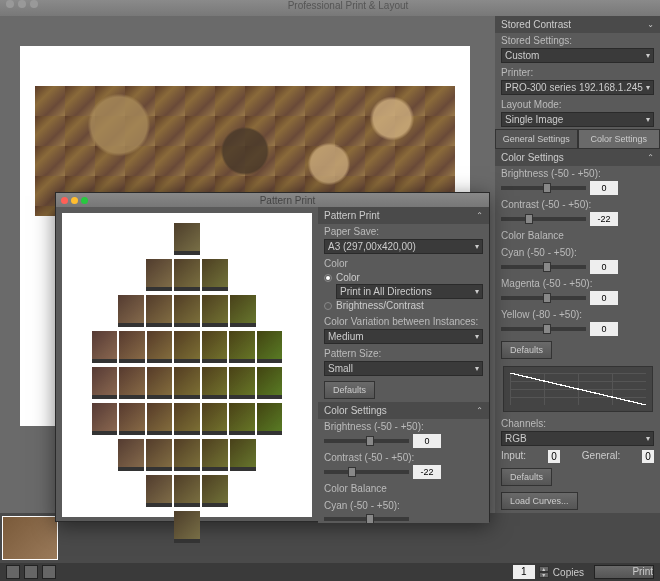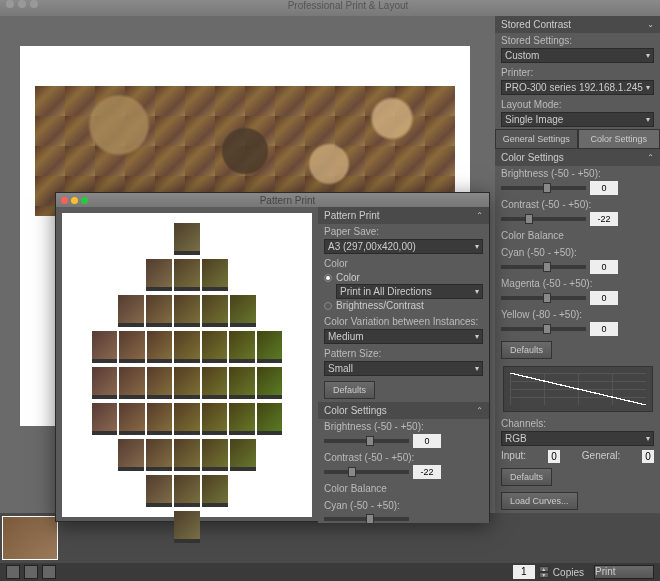--- a/index.html
+++ b/index.html
@@ -35,21 +35,21 @@
 .io-val{width:24px;height:13px;background:#eee;color:#000;text-align:center;line-height:13px}
 .thumbstrip{position:absolute;left:0;bottom:18px;height:50px;right:0;background:#4a4a4a;display:flex;align-items:center;padding:2px}
 .thumb{width:56px;height:44px;background:linear-gradient(135deg,#7a5a3a,#9a7a5a);border:1px solid #fff;position:relative}
 .thumb-lbl{position:absolute;bottom:-12px;left:0;font-size:8px;color:#ccc}
 .footer{position:absolute;bottom:0;left:0;right:0;height:18px;background:#3a3a3a;display:flex;align-items:center;padding:0 6px;gap:4px}
 .ficon{width:14px;height:14px;background:#666;border:1px solid #222}
 .copies{margin-left:auto;display:flex;align-items:center;gap:4px}
 .copies-val{width:22px;height:14px;background:#eee;color:#000;text-align:center;line-height:14px}
 .spin{display:flex;flex-direction:column}
 .spin span{width:10px;height:6px;background:#666;border:1px solid #333;font-size:6px;text-align:center;line-height:4px}
-.print-btn{width:60px;height:14px;background:linear-gradient(#6a6a6a,#555);border:1px solid #222;text-align:left;line-height:12px;margin-left:6px}
+.print-btn{width:60px;height:14px;background:linear-gradient(#6a6a6a,#555);border:1px solid #222;text-align:right;line-height:12px;margin-left:6px}
 
 
 .dialog{position:absolute;left:55px;top:192px;width:435px;height:330px;background:#5a5a5a;border:1px solid #2a2a2a;box-shadow:0 4px 20px rgba(0,0,0,.5);z-index:10}
 .dlg-title{height:14px;background:linear-gradient(#888,#777);display:flex;align-items:center;padding:0 5px}
 .dlg-dot{width:7px;height:7px;border-radius:50%;margin-right:3px}
 .dlg-title-txt{flex:1;text-align:center;color:#444;font-size:10px}
 .dlg-body{display:flex;height:316px}
 .dlg-preview{width:250px;background:#fff;margin:6px;position:relative}
 .pattern-grid{position:absolute;top:10px;left:30px;right:30px;bottom:30px}
 .prow{display:flex;justify-content:center;gap:2px;margin-bottom:2px}

